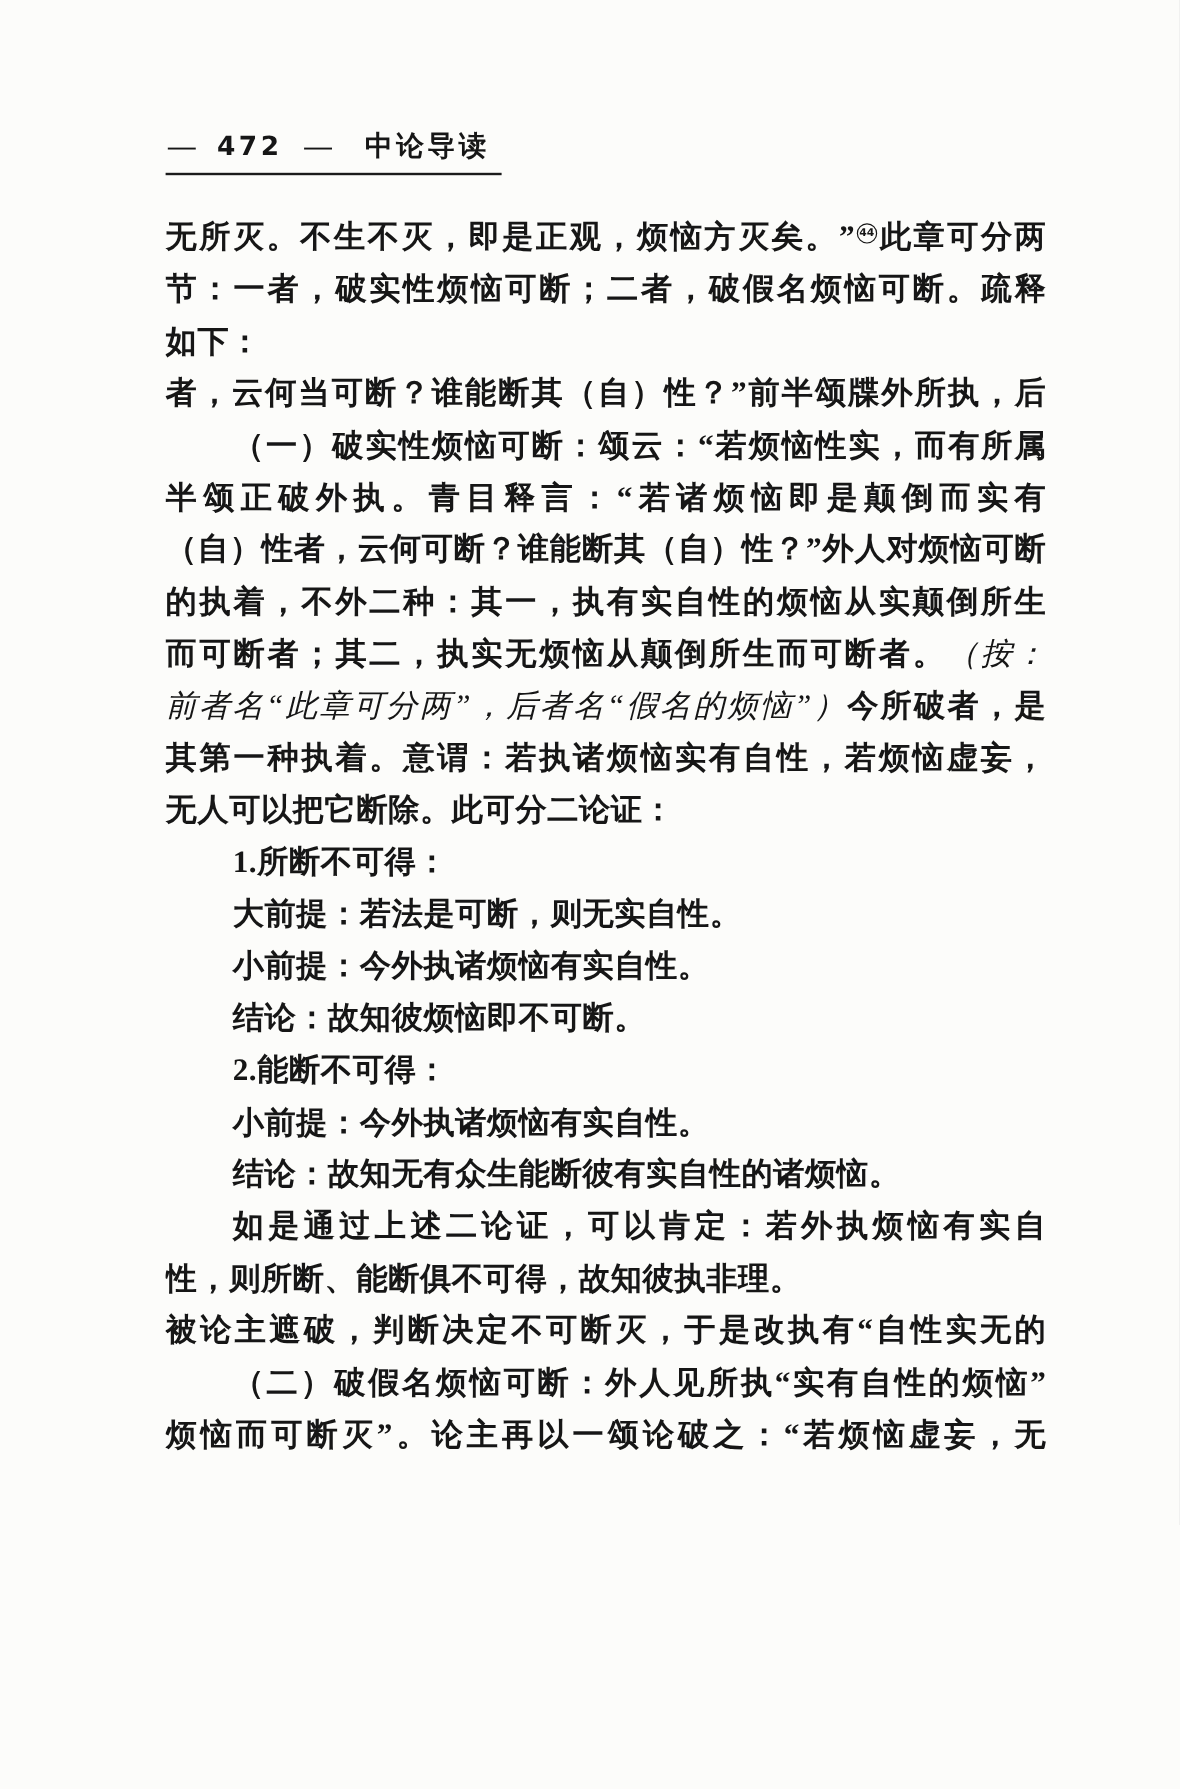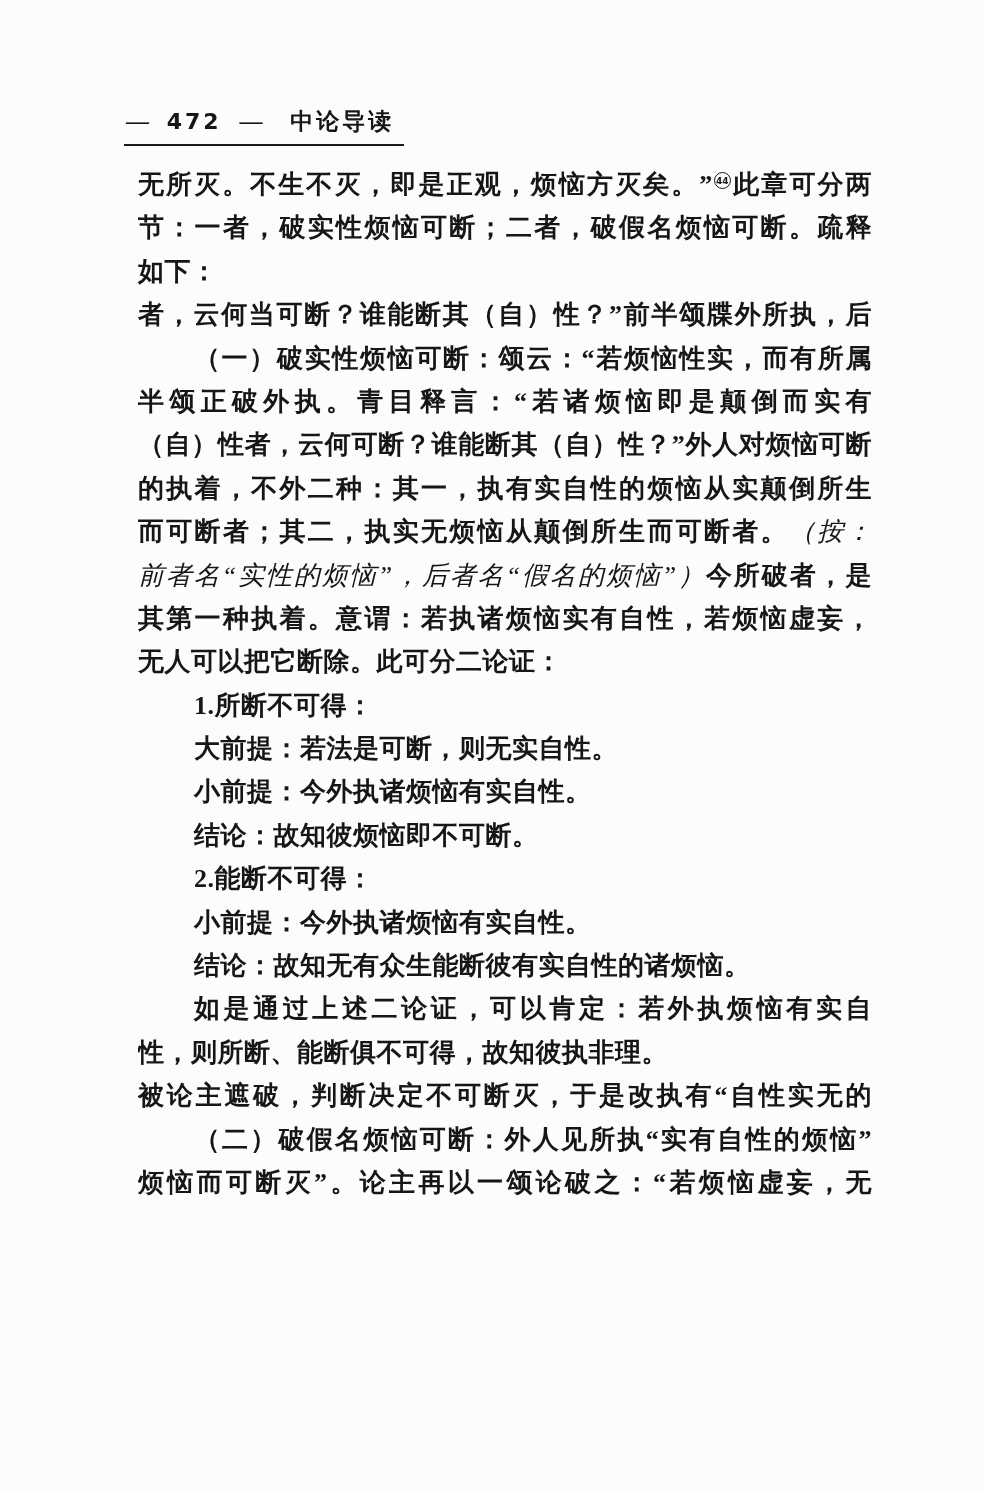--- a/index.html
+++ b/index.html
@@ -13,21 +13,21 @@
     height: 1491px;
     margin: 0 auto;
     background: #fcfcfa;
     color: #161616;
     font-family: "Liberation Serif", "DejaVu Serif", serif;
     overflow: hidden;
   }
   
   .header {
     position: absolute;
-    left: 124px;
+    left: 138px;
     top: 106px;
   }
   .header-inner {
     display: inline-block;
     border-bottom: 2px solid #1b1b1b;
     padding: 0 10px 7px 2px;
     font-size: 23px;
     font-weight: bold;
     white-space: nowrap;
   }
@@ -38,21 +38,21 @@
     font-size: 22px;
   }
   .header-inner .booktitle {
     margin-left: 22px;
     letter-spacing: 3px;
   }
   
   .body-text {
     position: absolute;
     left: 138px;
-    top: 163px;
+    top: 176px;
     width: 734px;
     font-size: 26px;
     line-height: 43.4px;
     font-weight: 600;
     letter-spacing: 0.5px;
   }
   .line {
     height: 43.4px;
     overflow: hidden;
   }
@@ -103,21 +103,21 @@
   <div class="body-text">
       <div class="line justify"><span>无所灭。不生不灭，即是正观，烦恼方灭矣。”</span><span class="note-circle">44</span><span>此章可分两</span></div>
       <div class="line justify"><span>节：一者，破实性烦恼可断；二者，破假名烦恼可断。疏释</span></div>
       <div class="line"><span>如下：</span></div>
       <div class="line justify"><span>者，云何当可断？谁能断其（自）性？”前半颂牒外所执，后</span></div>
       <div class="line justify indent"><span>（一）破实性烦恼可断：颂云：“若烦恼性实，而有所属</span></div>
       <div class="line justify"><span>半颂正破外执。青目释言：“若诸烦恼即是颠倒而实有</span></div>
       <div class="line justify"><span>（自）性者，云何可断？谁能断其（自）性？”外人对烦恼可断</span></div>
       <div class="line justify"><span>的执着，不外二种：其一，执有实自性的烦恼从实颠倒所生</span></div>
       <div class="line justify"><span>而可断者；其二，执实无烦恼从颠倒所生而可断者。</span><span class="kai">（按：</span></div>
-      <div class="line justify"><span class="kai">前者名“实性的烦恼”，后者名“假名的烦恼”）</span><span>今所破者，是</span></div>
+      <div class="line justify"><span class="kai">前者名“此章可分两”，后者名“假名的烦恼”）</span><span>今所破者，是</span></div>
       <div class="line justify"><span>其第一种执着。意谓：若执诸烦恼实有自性，若烦恼虚妄，</span></div>
       <div class="line"><span>无人可以把它断除。此可分二论证：</span></div>
       <div class="line indent"><span>1.所断不可得：</span></div>
       <div class="line indent"><span>大前提：若法是可断，则无实自性。</span></div>
       <div class="line indent"><span>小前提：今外执诸烦恼有实自性。</span></div>
       <div class="line indent"><span>结论：故知彼烦恼即不可断。</span></div>
       <div class="line indent"><span>2.能断不可得：</span></div>
       <div class="line indent"><span>小前提：今外执诸烦恼有实自性。</span></div>
       <div class="line indent"><span>结论：故知无有众生能断彼有实自性的诸烦恼。</span></div>
       <div class="line justify indent"><span>如是通过上述二论证，可以肯定：若外执烦恼有实自</span></div>

